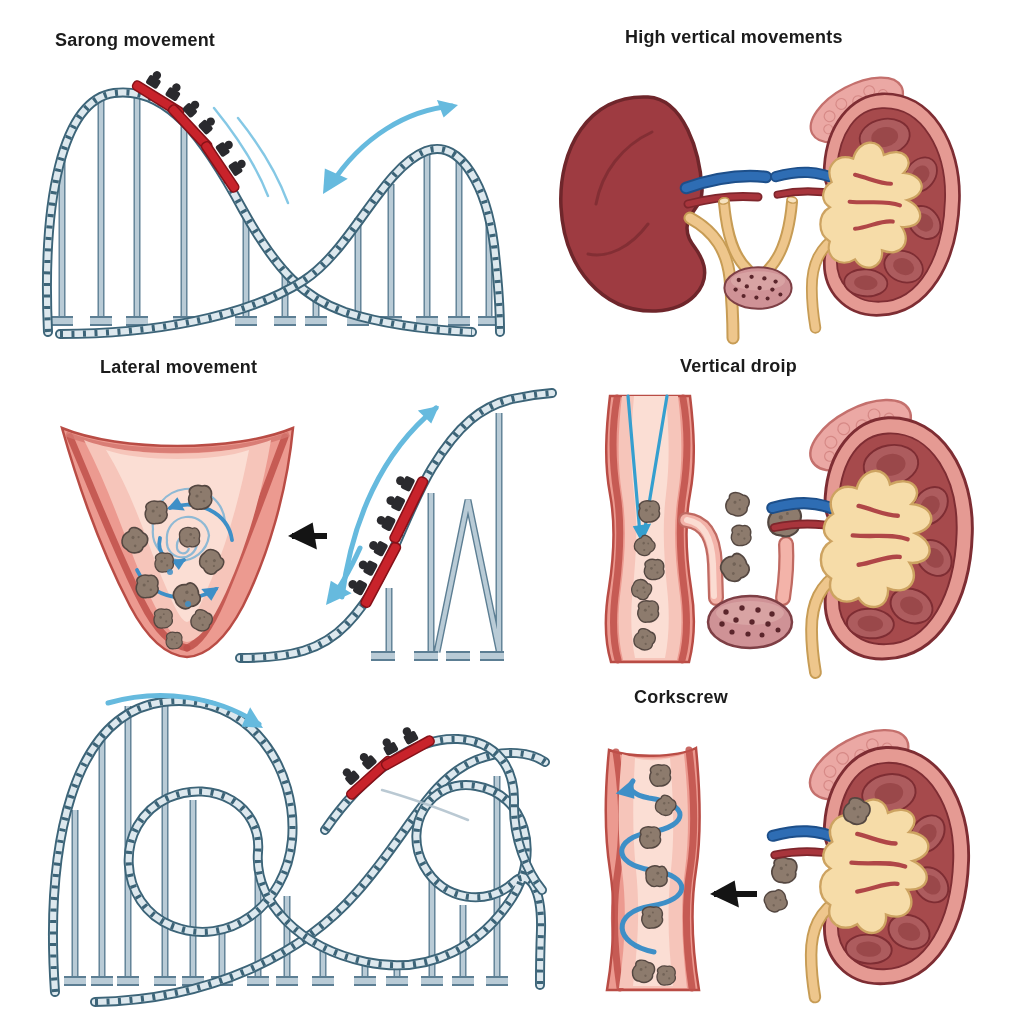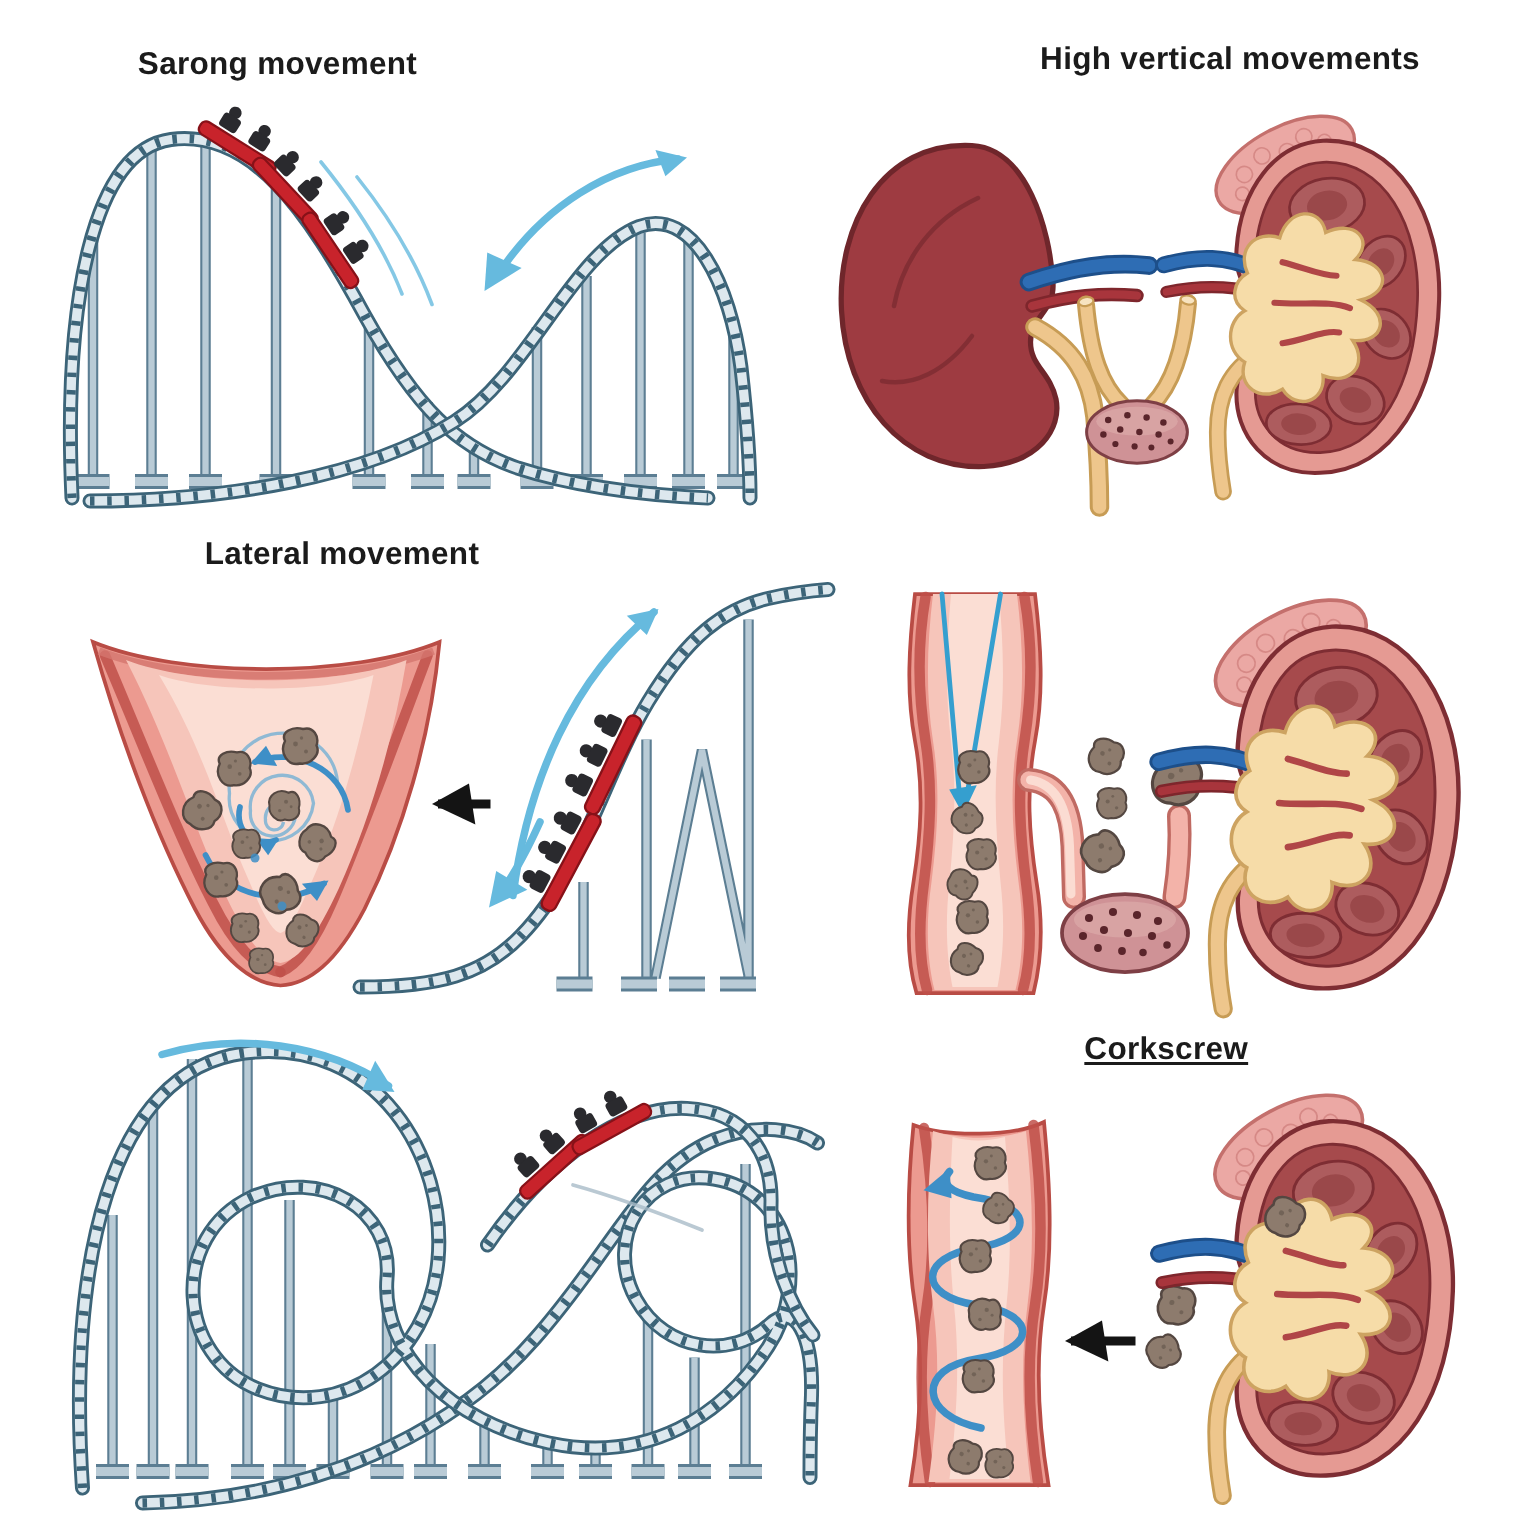--- a/index.html
+++ b/index.html
@@ -1,25 +1,25 @@
 <!DOCTYPE html>
 <html style="--background: #ffffff; --title-text: #1b1b1b; --track-dark: #3c6478; --track-light: #dde8ee; --support: #b9cbd6; --support-dark: #5c7e93; --train-red: #c8232b; --train-edge: #871118; --train-dark: #2a2a2e; --swoosh-blue: #66bade; --swirl-blue: #3e8fc7; --swirl-thin: #8fb9d4; --drop-blue: #359fcf; --speed-gray: #a9bcc8; --arrow-black: #141414; --vessel-outline: #b94c45; --vessel-wall: #ec9a90; --vessel-band: #c0504a; --vessel-lip: #d4766e; --vessel-inner: #f6c5ba; --vessel-core: #fbded4; --branch-outline: #c06a62; --branch-fill: #f3b3a9; --branch-core: #fbdcd2; --stone-fill: #8d7b6d; --stone-outline: #544741; --stone-spot: #6d5f53; --kidney-solid: #9e3b41; --kidney-solid-dark: #6f262b; --kidney-crease: #7a2b30; --kidney-rim: #e59a93; --kidney-cortex: #a64a4c; --kidney-pyramid: #ad5c5e; --pyramid-shade: #974446; --kidney-dark: #7e2d33; --pelvis-cream: #f6dca8; --pelvis-outline: #cda361; --ureter-tan: #eec68c; --ureter-outline: #c79c55; --tube-open: #f7e3c0; --vein-blue: #2e6db4; --vein-dark: #1d4f8a; --artery-red: #a8353c; --artery-dark: #7e262c; --adrenal-pink: #eba8a4; --adrenal-outline: #c4706d; --pouch-fill: #cf9296; --pouch-outline: #7e3f45; --pouch-dot: #5a252b; --pouch-sheen: #e0b0ae;"><head>
 <meta charset="utf-8">
 <style>
   html,body{margin:0;padding:0;background:#fff;}
   .canvas{position:relative;width:1024px;height:1024px;overflow:hidden;
           background:var(--background,#fff);font-family:"Liberation Sans",sans-serif;}
   .scene{position:absolute;left:0;top:0;}
-  .title{position:absolute;font-weight:700;font-size:21px;line-height:1.1;
-         color:var(--title-text,#1b1b1b);text-align:center;letter-spacing:.2px;z-index:5;}
+  .title{position:absolute;font-weight:700;font-size:18px;line-height:1.1;
+         color:var(--title-text,#1b1b1b);letter-spacing:.2px;z-index:5;}
   #t1{left:55px;top:31px;width:260px;}
   #t2{left:625px;top:28px;width:390px;}
-  #t3{left:88px;top:358px;width:280px;}
+  #t3{left:100px;top:358px;width:280px;}
   #t4{left:680px;top:357px;width:240px;}
-  #t6{left:680px;top:688px;width:195px;text-decoration:underline;}
+  #t6{left:634px;top:688px;width:195px;}
 
   
   .post-b{stroke:var(--support-dark,#5c7e93);stroke-width:7;fill:none;}
   .post-f{stroke:var(--support,#b9cbd6);stroke-width:4.2;fill:none;}
   .pad-b{stroke:var(--support-dark,#5c7e93);stroke-width:10;fill:none;}
   .pad-f{stroke:var(--support,#b9cbd6);stroke-width:6;fill:none;}
   .track-o{fill:none;stroke:var(--track-dark,#3c6478);stroke-width:10;stroke-linecap:round;}
   .track-i{fill:none;stroke:var(--track-light,#dde8ee);stroke-width:6.2;stroke-linecap:round;}
   .track-t{fill:none;stroke:var(--track-dark,#3c6478);stroke-width:6.2;stroke-dasharray:3 8.5;}
   .train-bar{fill:var(--train-red,#c8232b);stroke:var(--train-edge,#871118);stroke-width:1.5;}
@@ -81,20 +81,21 @@
   .pouch-dot{fill:var(--pouch-dot,#5a252b);}
 </style>
 </head>
 <body>
 
 <div class="canvas">
 
   <div class="title" id="t1">Sarong movement</div>
   <div class="title" id="t2">High vertical movements</div>
   <div class="title" id="t3">Lateral movement</div>
+  <div class="title" id="t4">Vertical droip</div>
   <div class="title" id="t6">Corkscrew</div>
 
   <svg class="scene" width="1024" height="1024" viewBox="0 0 1024 1024">
     <defs>
       <path id="ah" d="M0 0 L-17 -8 L-14.5 8 Z"></path>
       <g id="stone">
         <path class="stone-body" d="M-10 -4 C-13 -10 -5 -14 2 -12 C9 -14 13 -7 11 -1 C14 5 7 12 0 11 C-8 13 -14 4 -10 -4 Z"></path>
         <circle class="stone-spot" cx="-3" cy="-2" r="1.6"></circle>
         <circle class="stone-spot" cx="4" cy="3" r="1.3"></circle>
         <circle class="stone-spot" cx="1" cy="-6" r="1.1"></circle>

